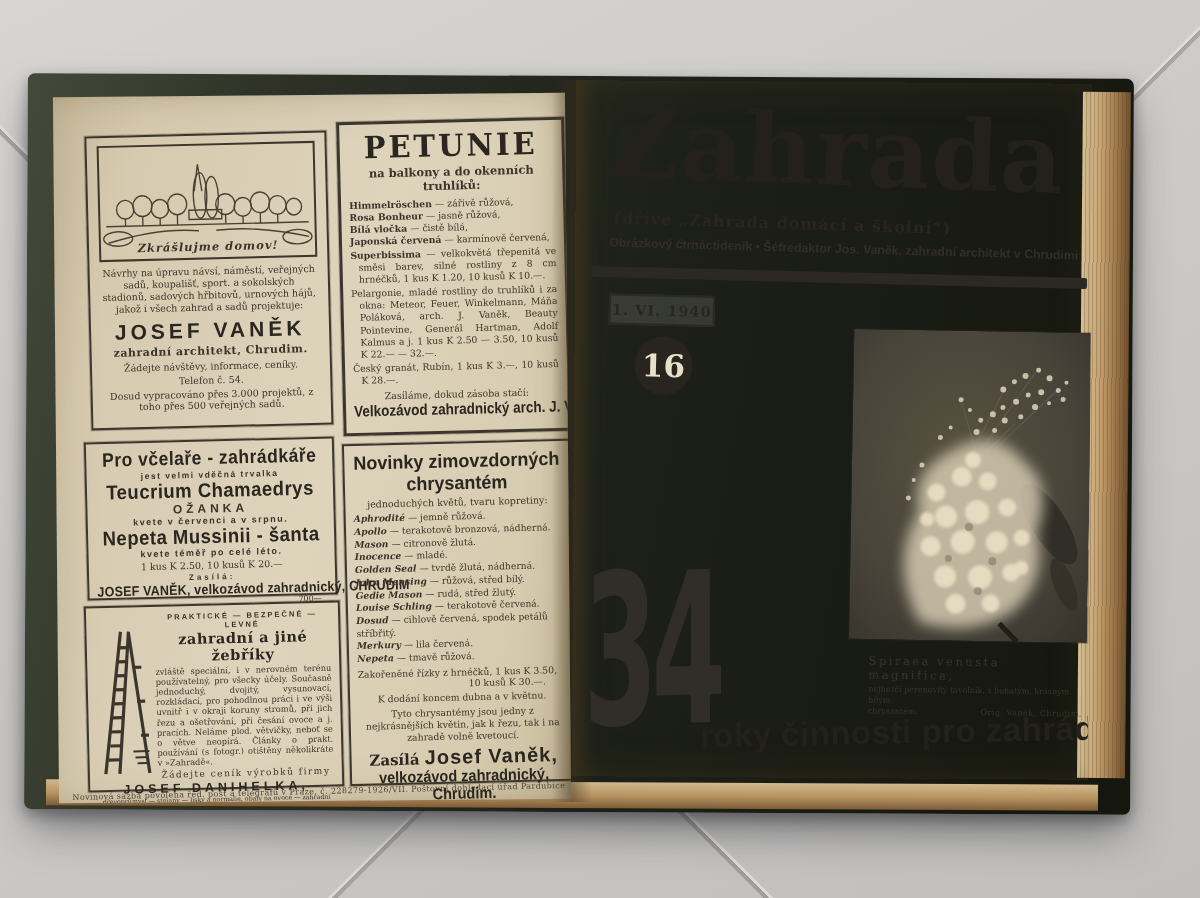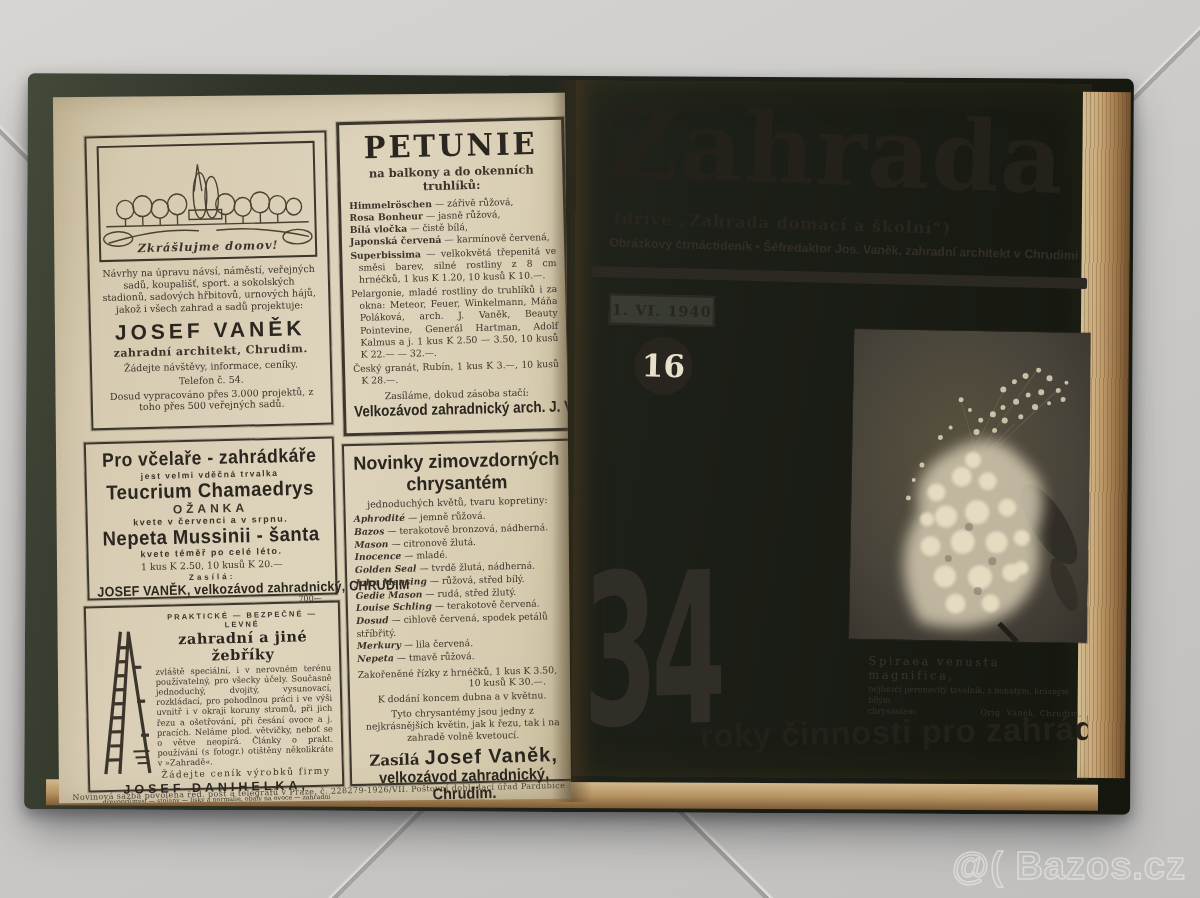--- a/index.html
+++ b/index.html
@@ -233,21 +233,21 @@
         <div class="pt-par">Pelargonie, mladé rostliny do truhlíků i za okna: Meteor, Feuer, Winkelmann, Máňa Poláková, arch. J. Vaněk, Beauty Pointevine, Generál Hartman, Adolf Kalmus a j. 1 kus K 2.50 — 3.50, 10 kusů K 22.— — 32.—.</div>
         <div class="pt-par">Český granát, Rubín, 1 kus K 3.—, 10 kusů K 28.—.</div>
         <div class="note">Zasíláme, dokud zásoba stačí:</div>
         <div class="snd">Velkozávod zahradnický arch. J. Vaněk, Chrudim.</div>
       </div>
 
       <div class="adbox chrys">
         <div class="t"><span>Novinky zimovzdorných</span><br><span>chrysantém</span></div>
         <div class="st">jednoduchých květů, tvaru kopretiny:</div>
         <div class="ch-line"><span class="vn">Aphrodité</span> <span>— jemně růžová.</span></div>
-        <div class="ch-line"><span class="vn">Bazos</span> <span>— terakotově bronzová, nádherná.</span></div>
+        <div class="ch-line"><span class="vn">Apollo</span> <span>— terakotově bronzová, nádherná.</span></div>
         <div class="ch-line"><span class="vn">Mason</span> <span>— citronově žlutá.</span></div>
         <div class="ch-line"><span class="vn">Inocence</span> <span>— mladé.</span></div>
         <div class="ch-line"><span class="vn">Golden Seal</span> <span>— tvrdě žlutá, nádherná.</span></div>
         <div class="ch-line"><span class="vn">John Mensing</span> <span>— růžová, střed bílý.</span></div>
         <div class="ch-line"><span class="vn">Gedie Mason</span> <span>— rudá, střed žlutý.</span></div>
         <div class="ch-line"><span class="vn">Louise Schling</span> <span>— terakotově červená.</span></div>
         <div class="ch-line"><span class="vn">Dosud</span> <span>— cihlově červená, spodek petálů stříbřitý.</span></div>
         <div class="ch-line"><span class="vn">Merkury</span> <span>— lila červená.</span></div>
         <div class="ch-line"><span class="vn">Nepeta</span> <span>— tmavě růžová.</span></div>
         <div class="price">Zakořeněné řízky z hrnéčků, 1 kus K 3.50,</div>
@@ -364,14 +364,13 @@
         <span class="cred">Orig. Vaněk, Chrudim.</span>
       </div>
     </div>
 
     <div class="big34">34</div>
     <div class="years">roky činnosti pro zahrádkáře</div>
   </div>
 
   <div class="gutter"></div>
 
-  <div class="watermark">@( Bazos.cz</div>
 </div>
 
 </body></html>

